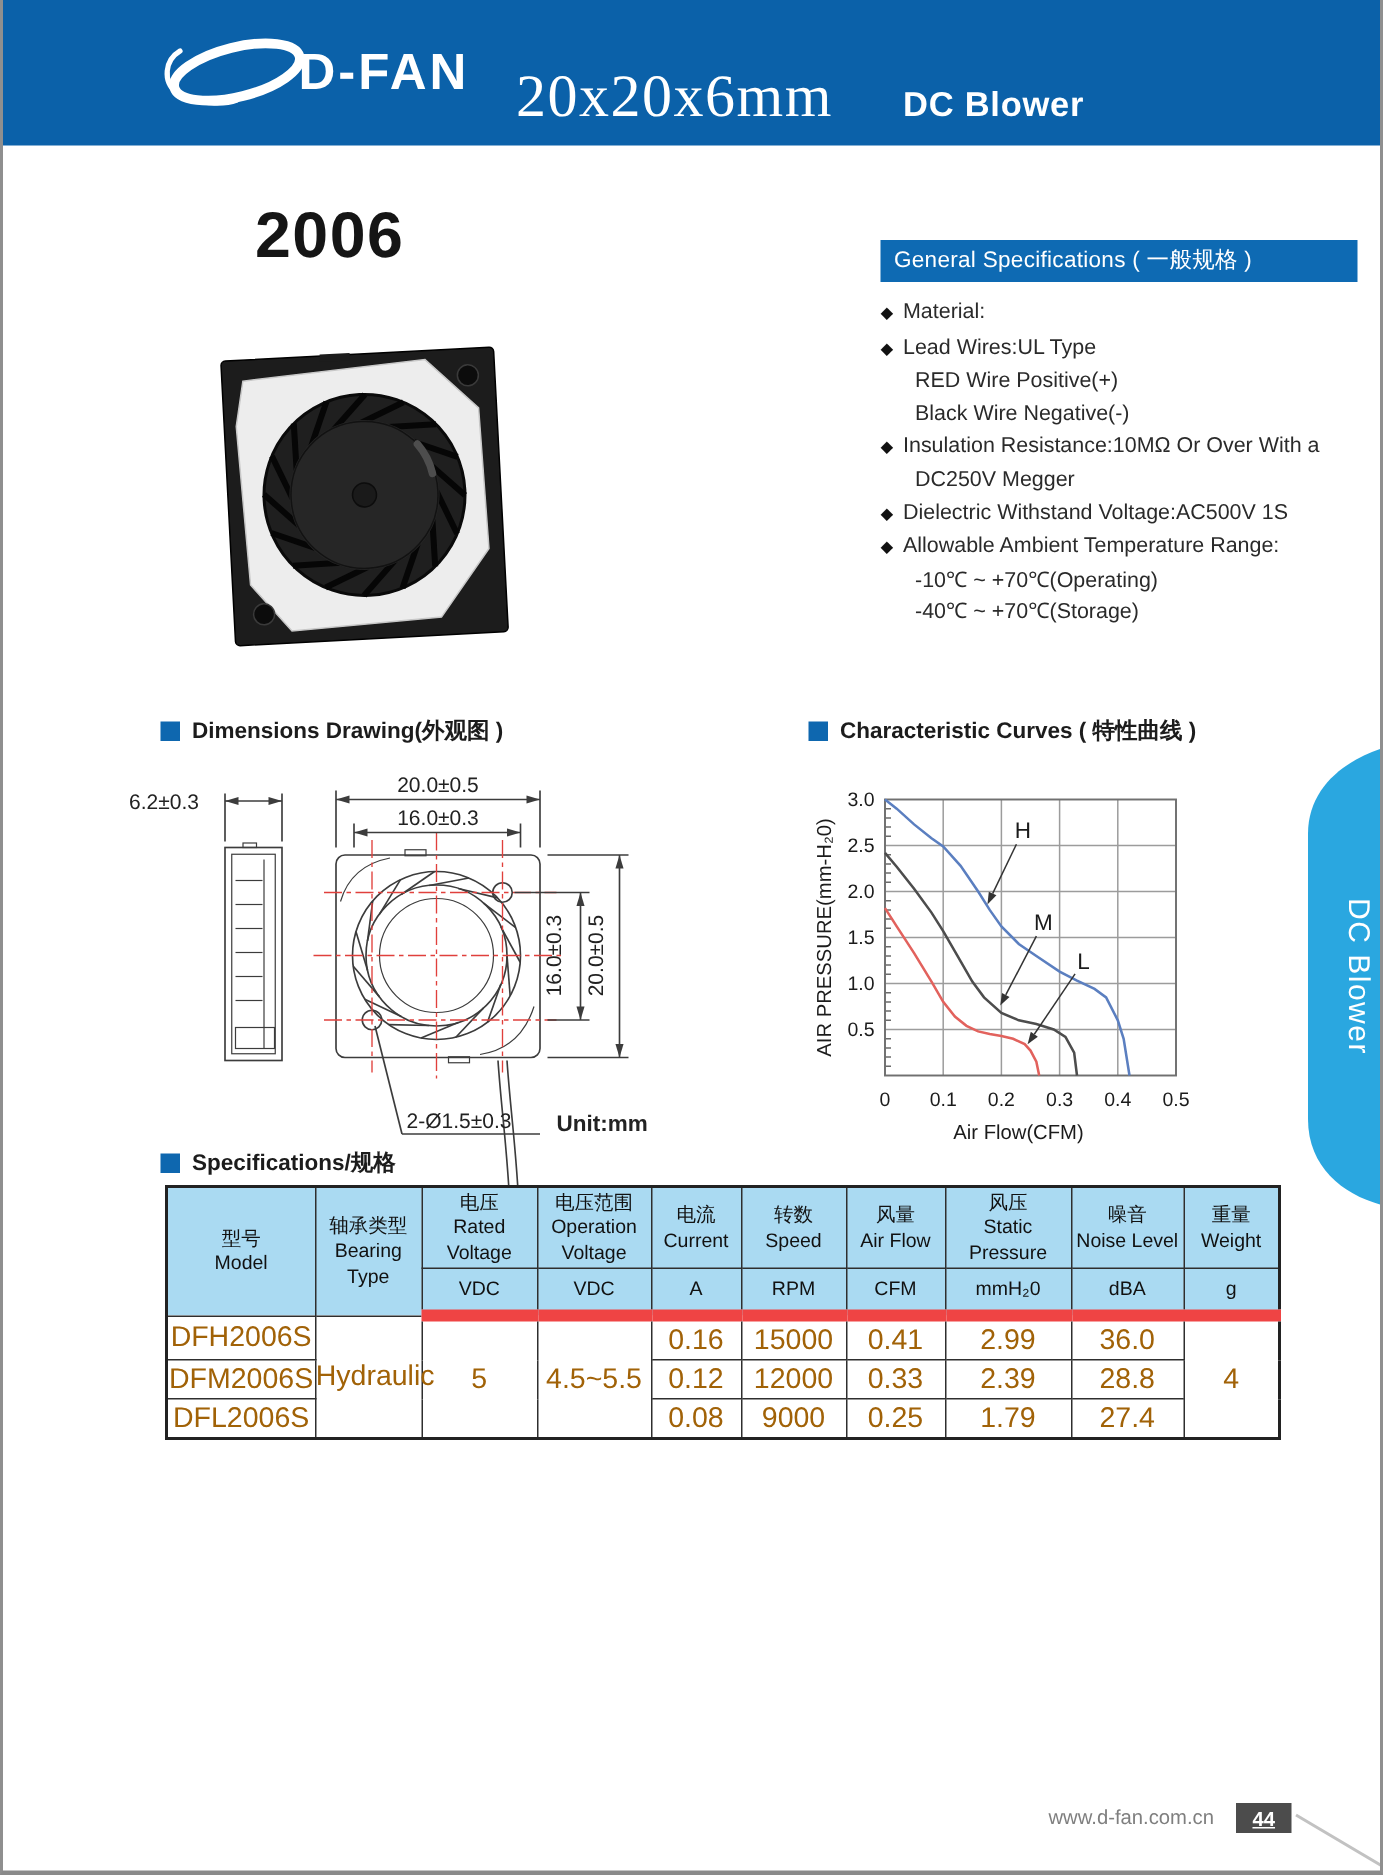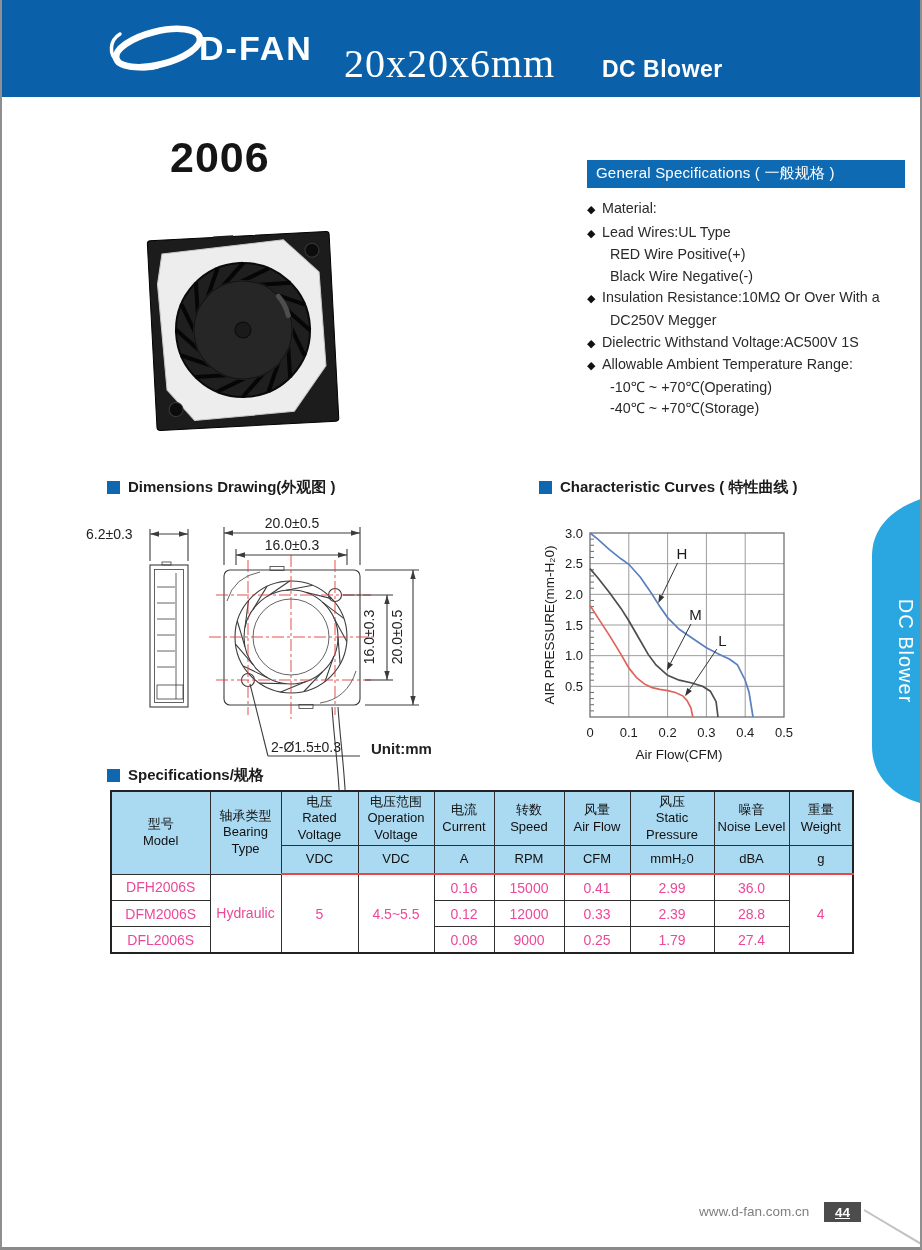--- a/index.html
+++ b/index.html
@@ -40,22 +40,22 @@
   .chart-wrap .axl{font:13.5px "Liberation Sans",sans-serif;fill:#1b1b1b;}
   .chart-wrap .ann{font:15px "Liberation Sans",sans-serif;fill:#1b1b1b;}
   
   .side-tab{position:absolute;left:856px;top:498px;}
   
   .spec-table{position:absolute;left:108px;top:790px;border-collapse:collapse;table-layout:fixed;width:742px;}
   .spec-table th,.spec-table td{border:1px solid #2e2e2e;text-align:center;vertical-align:middle;padding:0;}
   .spec-table{border:2px solid #222;}
   .spec-table thead th{background:#aadaf2;font-weight:400;font-size:13px;color:#111;line-height:1.28;}
   .spec-table thead tr.r1 th{height:53px;}
-  .spec-table thead tr.r2 th{height:27px;border-bottom:2px solid #ef4444;}
-  .spec-table tbody td{font-size:14px;color:#ec4899;height:25px;background:#fff;}
+  .spec-table thead tr.r2 th{height:27px;border-bottom:8px solid #ef4444;}
+  .spec-table tbody td{font-size:19px;color:#a16207;height:25px;background:#fff;}
   
   .site{position:absolute;left:697px;top:1204px;font-size:13.5px;color:#7f7f7f;}
   .pagebox{position:absolute;left:822px;top:1202px;width:37px;height:20px;background:#4c4c4c;color:#fff;
            font-size:13.5px;font-weight:700;display:flex;align-items:center;justify-content:center;text-decoration:underline;}
   .corner-line{position:absolute;left:855px;top:1200px;}
 </style>
 </head>
 <body>
 
 <div class="page">

